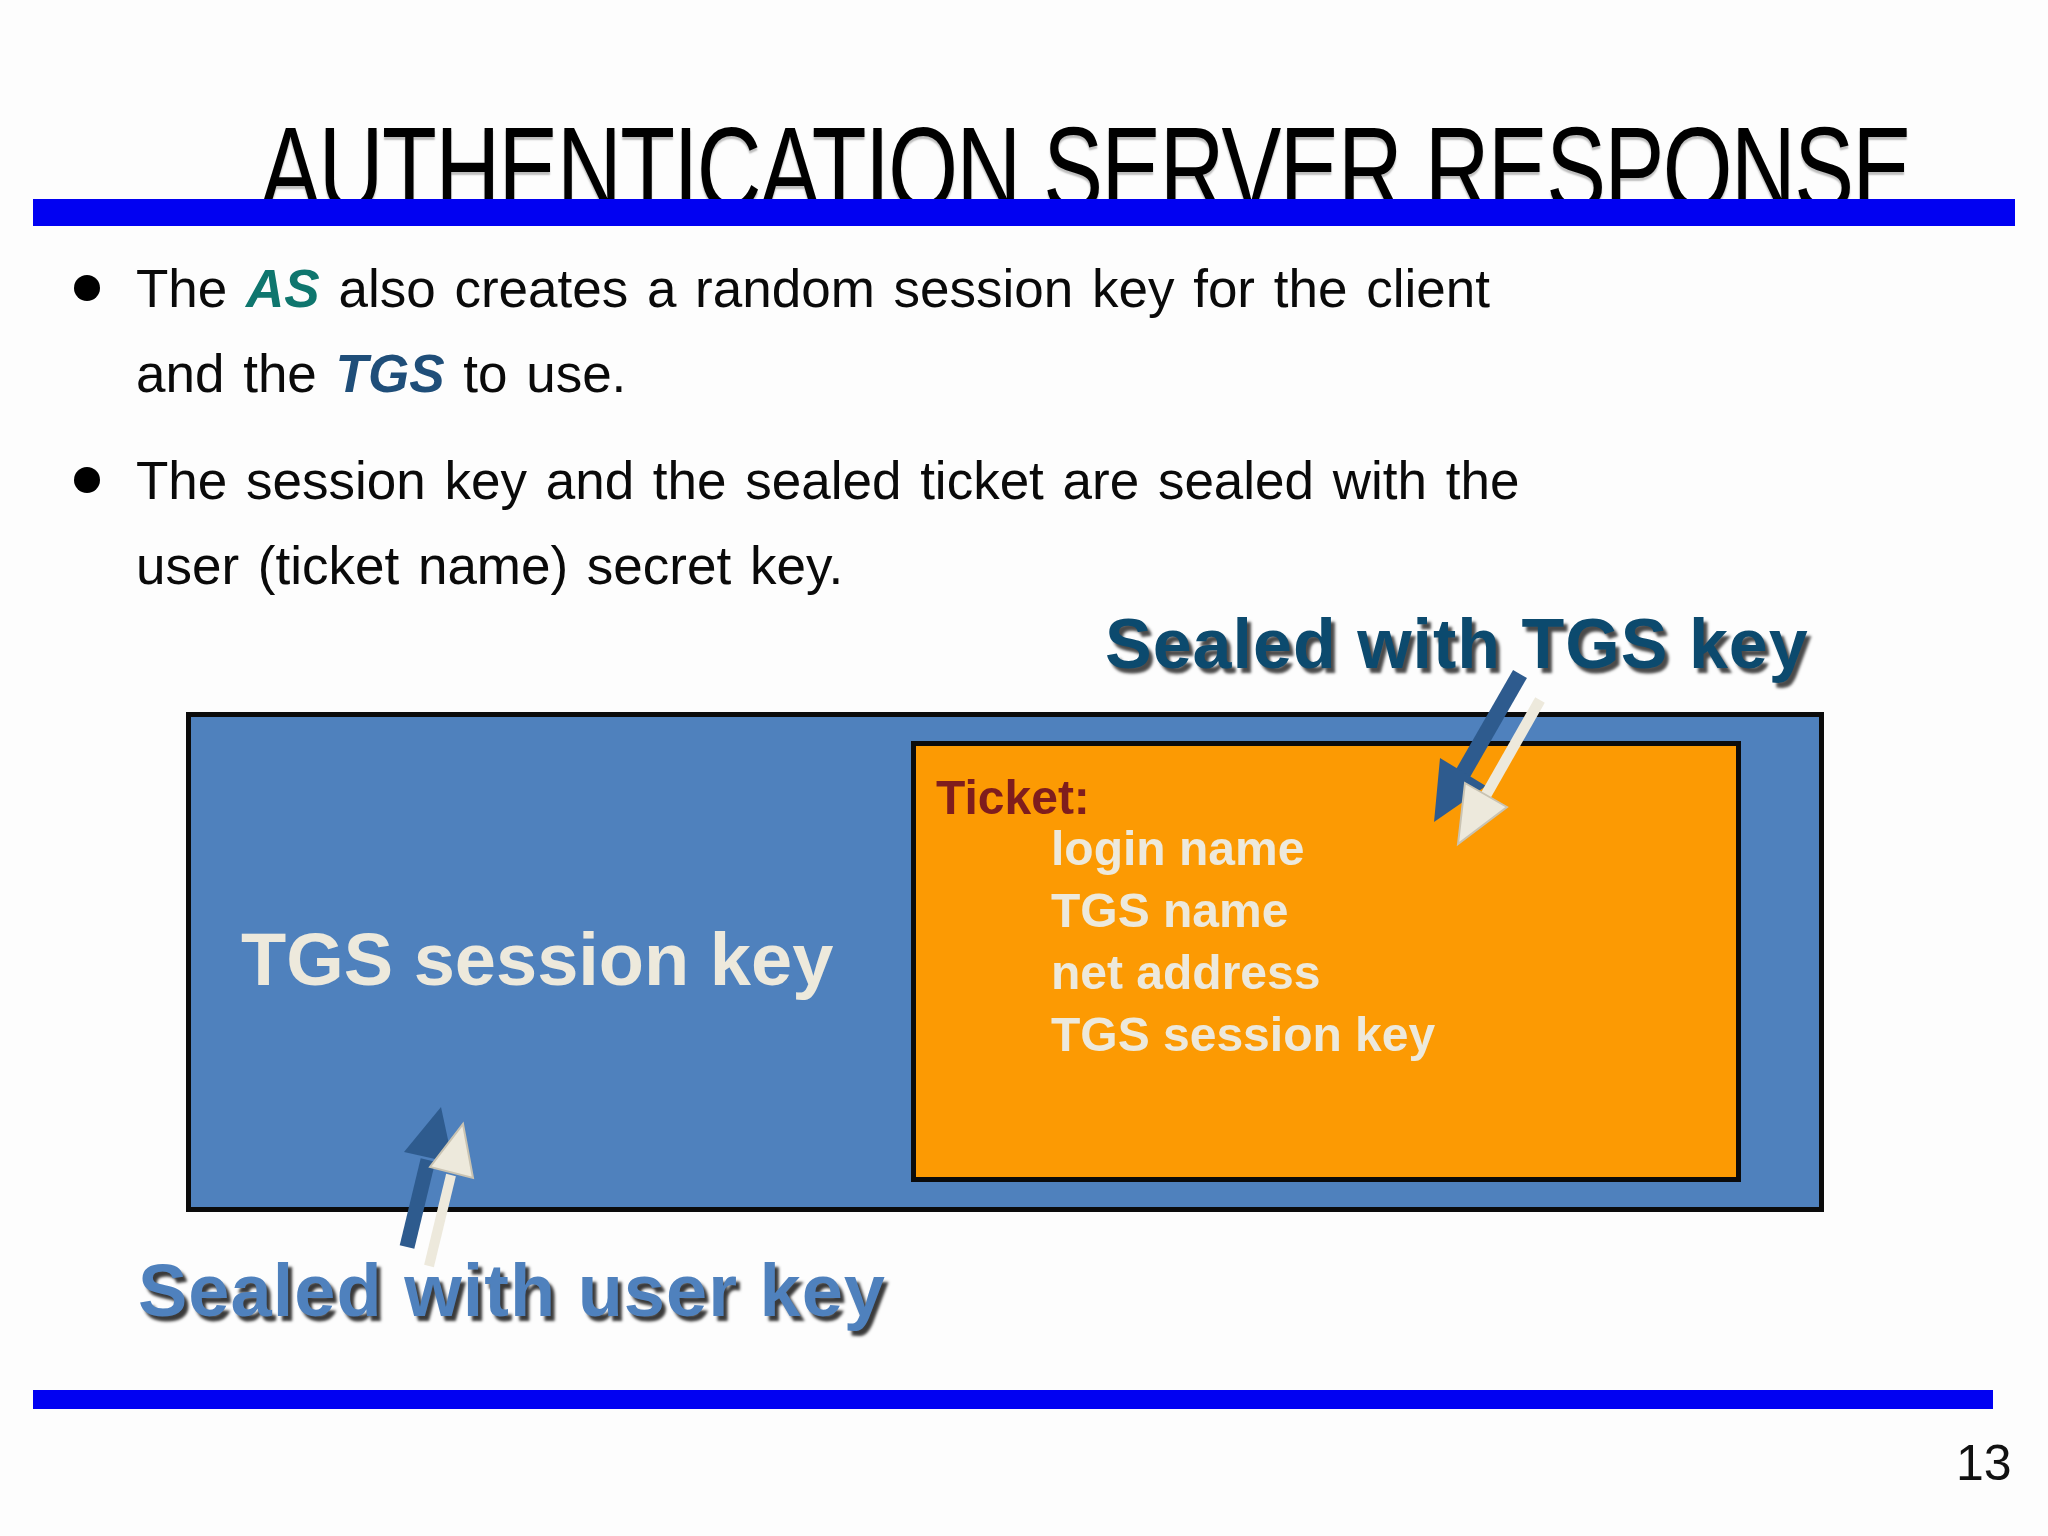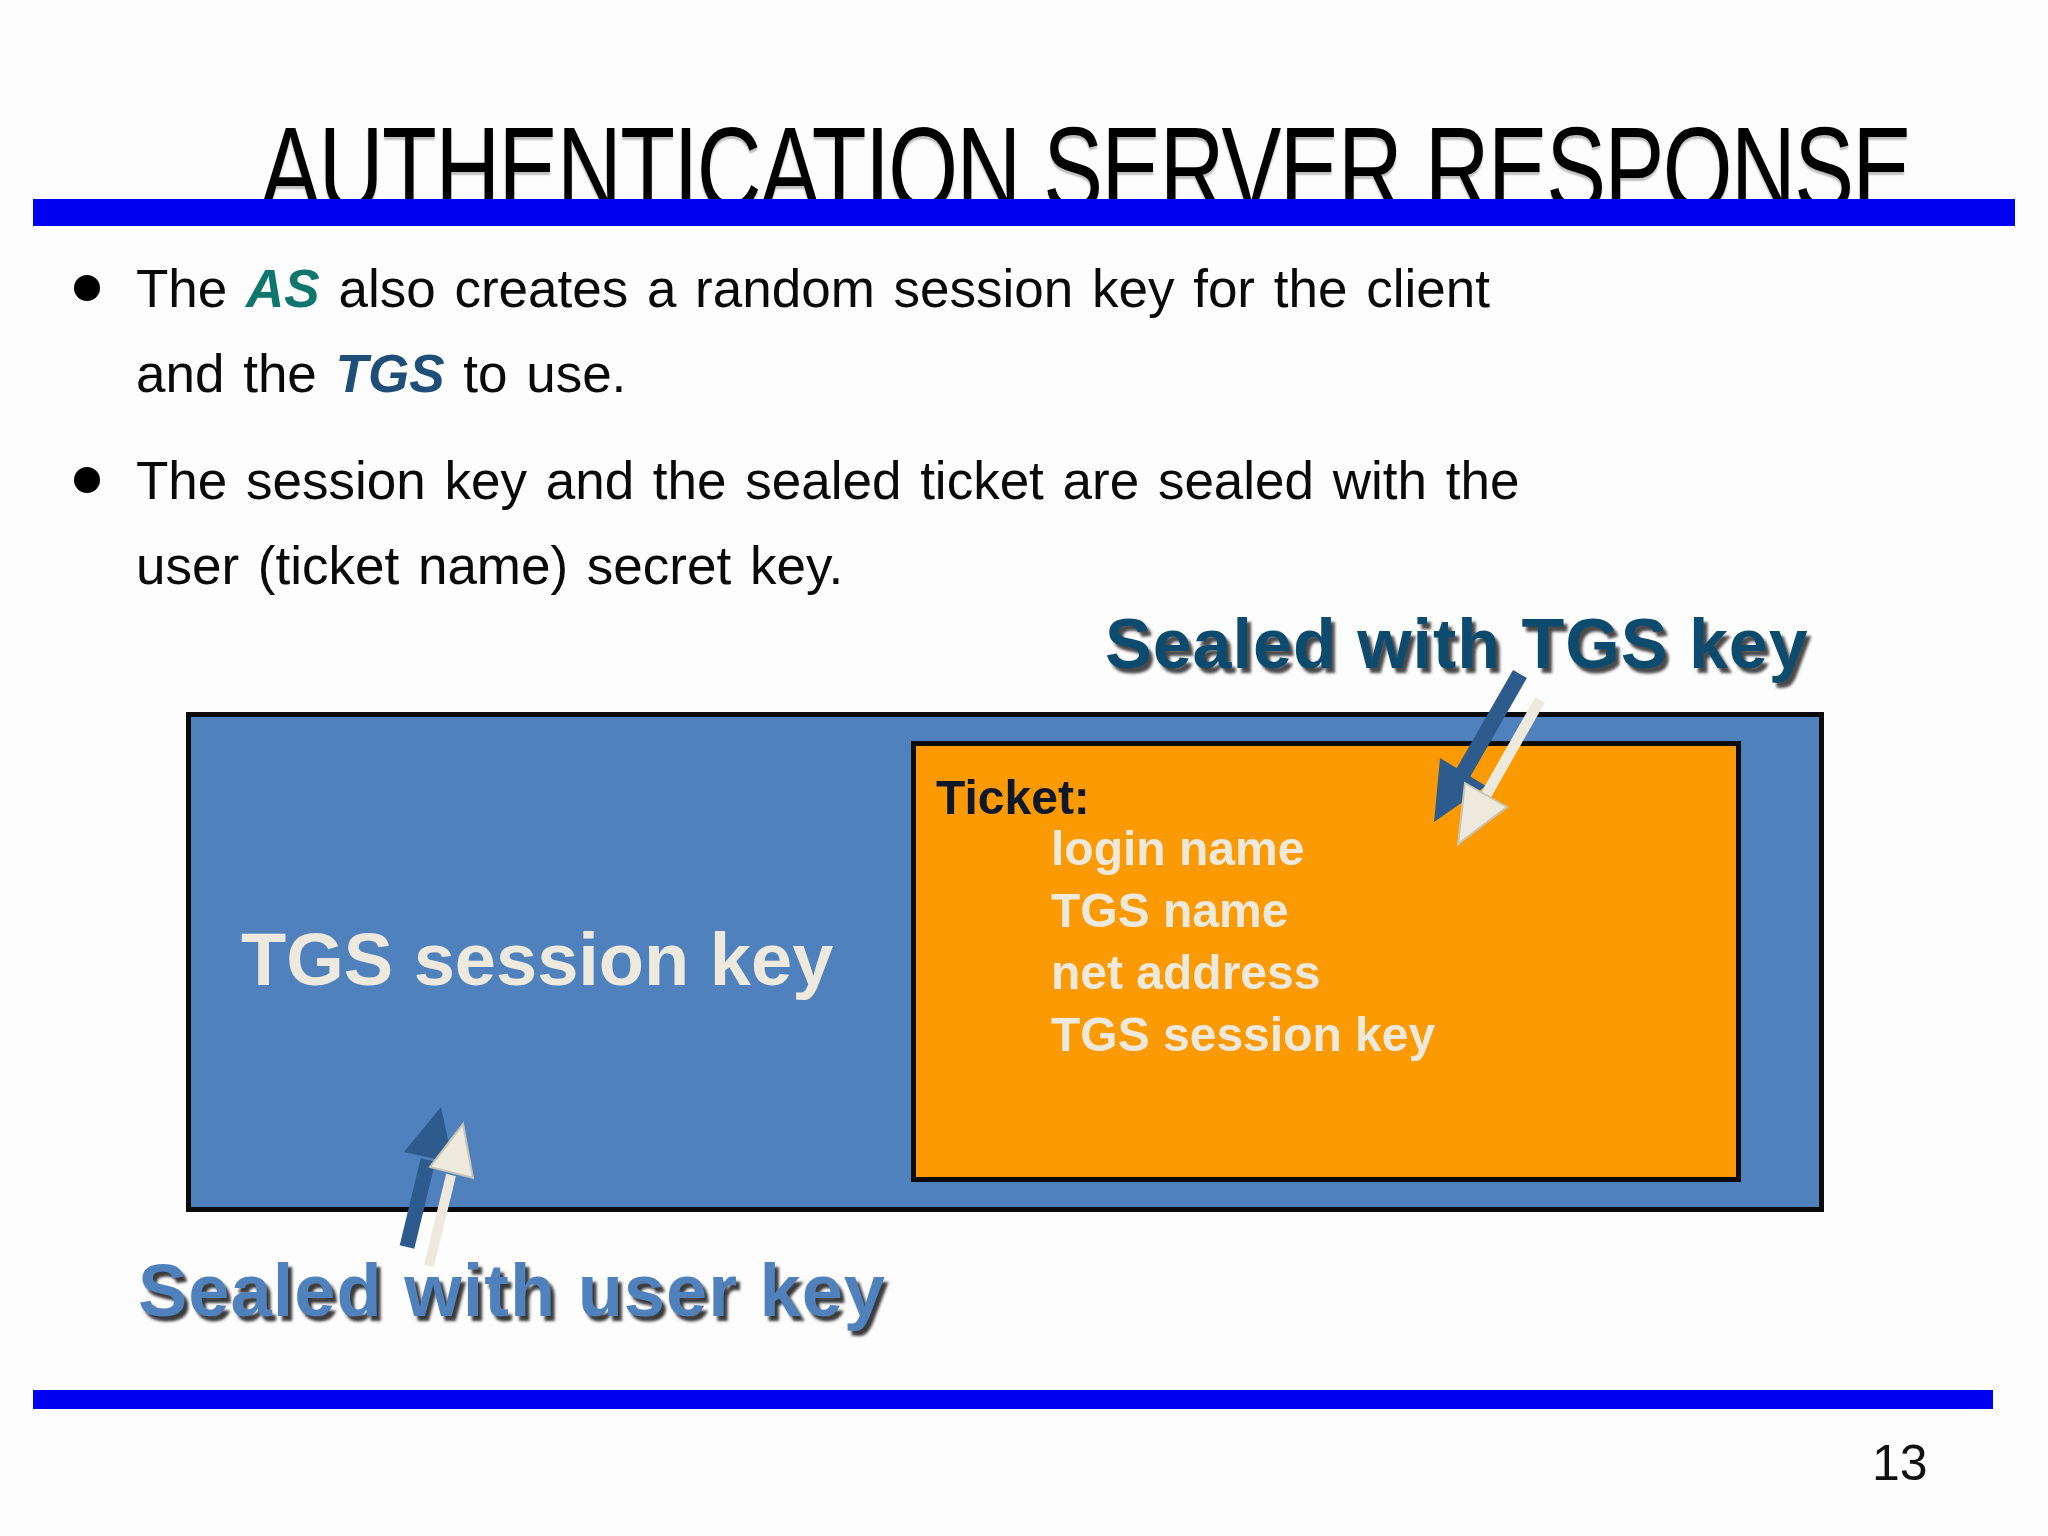--- a/index.html
+++ b/index.html
@@ -60,21 +60,21 @@
     position:absolute;left:50px;top:200px;
     font-size:74px;font-weight:bold;color:#ede9dc;
     white-space:nowrap;
   }
   .orangebox{
     position:absolute;left:720px;top:24px;width:830px;height:441px;
     box-sizing:border-box;background:#fc9a03;border:5px solid #0b0b0b;
   }
   .ticket-title{
     position:absolute;left:20px;top:24px;
-    font-size:48px;font-weight:bold;color:#0f172a;
+    font-size:48px;font-weight:bold;color:#7f1d1d;
   }
   .ticket-fields{
     position:absolute;left:135px;top:72px;
     font-size:48px;font-weight:bold;color:#ede9dc;line-height:62px;
     white-space:nowrap;
   }
 
   
   .label{position:absolute;font-weight:bold;white-space:nowrap;}
   .label-tgs{
@@ -86,21 +86,21 @@
     left:118px;top:1248px;font-size:74px;color:#4f81bd;
     letter-spacing:1px;
     text-shadow:4px 5px 3px #3a3a3a;
     margin-left:20px;
   }
 
   
   .arrows{position:absolute;left:0;top:0;width:2048px;height:1536px;pointer-events:none;}
 
   
-  .pageno{position:absolute;left:1872px;top:1434px;font-size:50px;color:#111;}
+  .pageno{position:absolute;left:1956px;top:1434px;font-size:50px;color:#111;}
 </style>
 </head>
 <body>
 
 <div class="slide">
 
   <div class="title-wrap">
     <h1 class="title">AUTHENTICATION SERVER RESPONSE</h1>
   </div>
 

